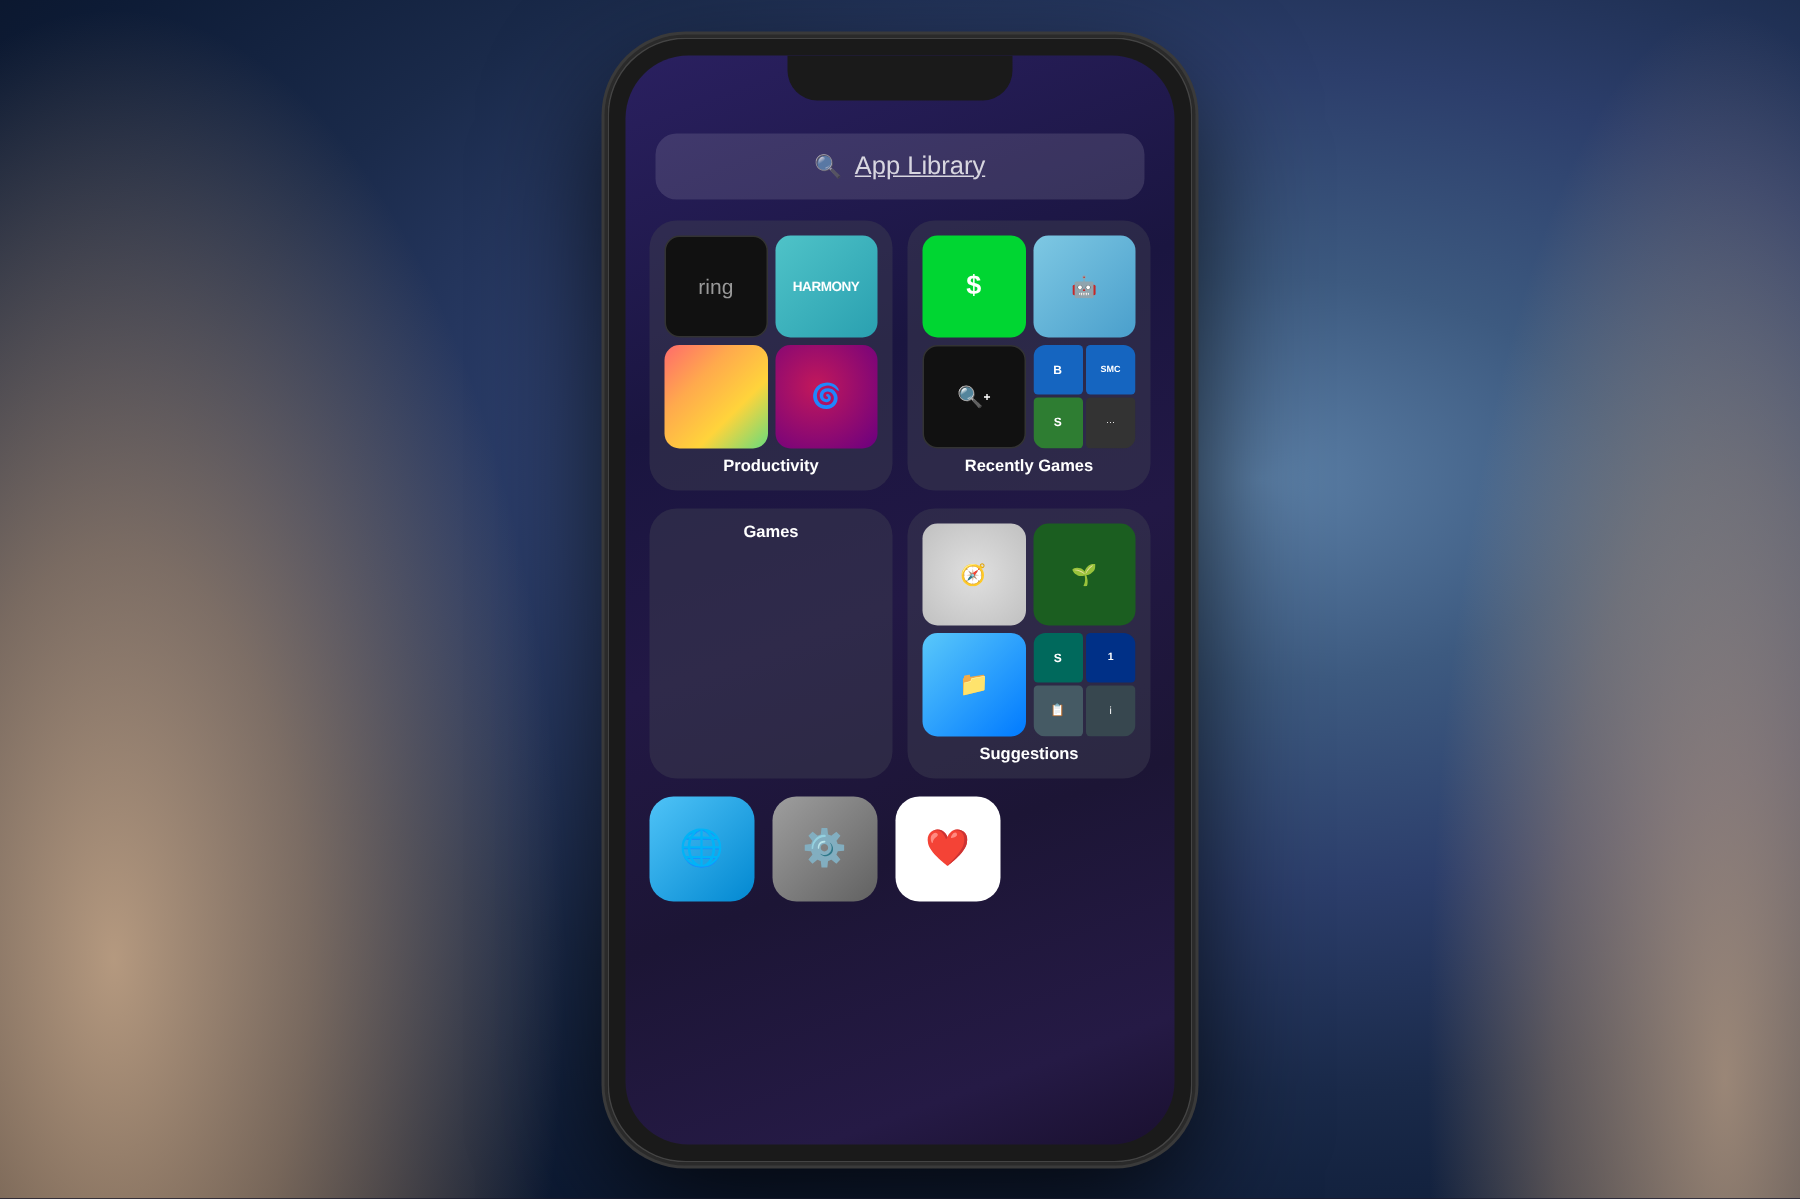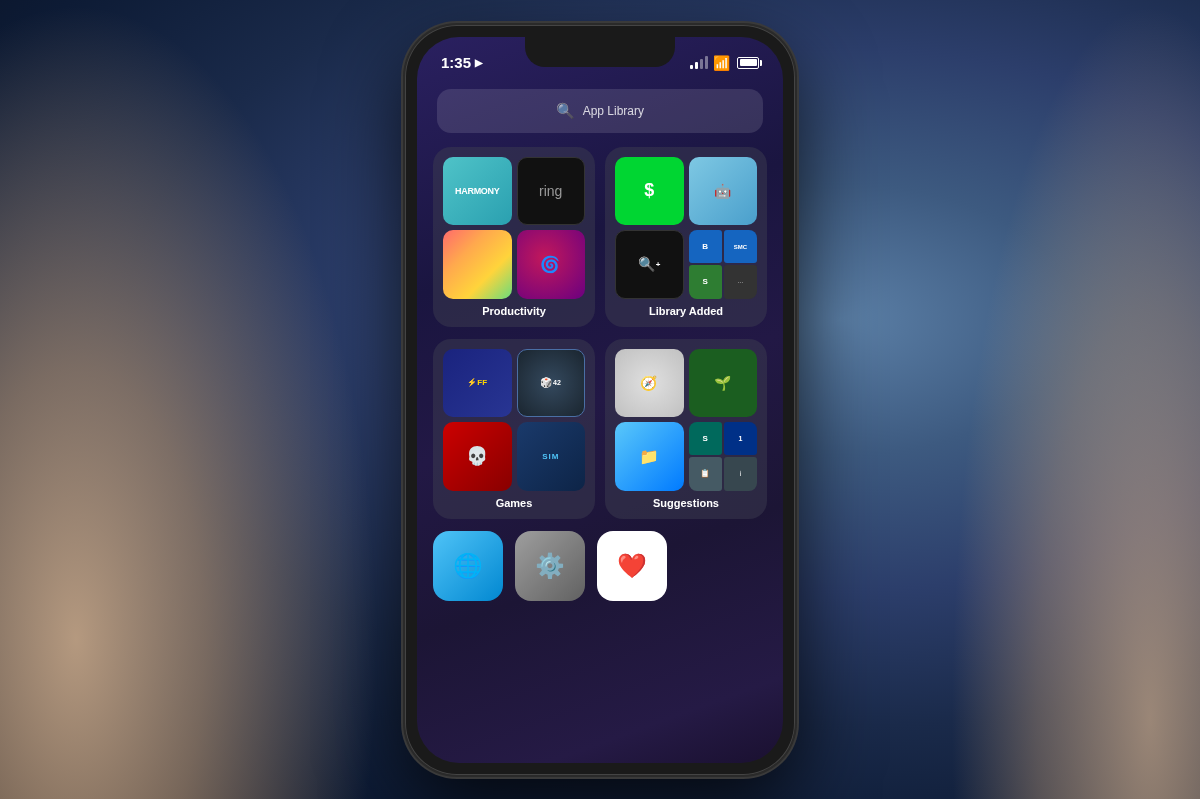--- a/index.html
+++ b/index.html
@@ -239,54 +239,36 @@
 
 <div class="bg"></div>
 <div class="hand-left"></div>
 <div class="hand-right"></div>
 
 <div class="phone-frame">
   <div class="phone-screen">
 
     <div class="notch"></div>
 
-    <div class="status-bar">
-      <div class="status-time">
-        <span>1:35</span>
-        <span style="font-size:10px;">▶</span>
-      </div>
-      <div class="status-icons">
-        <div class="signal-bars">
-          <div class="signal-bar" style="height:4px;"></div>
-          <div class="signal-bar" style="height:7px;"></div>
-          <div class="signal-bar" style="height:10px; opacity:0.4;"></div>
-          <div class="signal-bar" style="height:13px; opacity:0.4;"></div>
-        </div>
-        <span class="wifi-icon">📶</span>
-        <div class="battery-icon">
-          <div class="battery-fill"></div>
-        </div>
-      </div>
-    </div>
 
     <div class="search-bar">
       <span class="search-icon-text">🔍</span>
-      <span style="color:rgba(255,255,255,0.8); font-size:12px;">App Library</span>
+      <span style="color:rgba(255,255,255,0.8); font-size:17px;text-decoration:underline;">App Library</span>
     </div>
 
     <div class="app-grid">
 
       <div class="categories-row">
 
         <div class="cat-box">
           <div class="cat-apps-grid">
 
+            <div class="cat-icon" style="background: #111; color: #999; font-size:14px; font-weight:300; border: 1px solid #333;">ring</div>
+
             <div class="cat-icon" style="background: linear-gradient(135deg, #4fc3c8, #2aa0b0); font-size:9px; letter-spacing:-0.3px;">HARMONY</div>
-
-            <div class="cat-icon" style="background: #111; color: #999; font-size:14px; font-weight:300; border: 1px solid #333;">ring</div>
 
             <div class="cat-icon" style="background: linear-gradient(135deg, #ff6b6b 0%, #ffa94d 33%, #ffd43b 66%, #69db7c 100%);"></div>
 
             <div class="cat-icon" style="background: radial-gradient(circle at 40% 40%, #c2185b, #6a0080); color:white; font-size:16px;">🌀</div>
           </div>
           <div class="cat-label">Productivity</div>
         </div>
 
         <div class="cat-box">
           <div class="cat-apps-grid">
@@ -297,37 +279,27 @@
 
             <div class="cat-icon" style="background: #111; font-size:14px; color:white; border:1px solid #333;">🔍<sup style="font-size:8px">+</sup></div>
 
             <div class="cat-apps-grid" style="margin:0; gap:2px; border-radius:8px; overflow:hidden;">
               <div style="background:#1565c0; display:flex; align-items:center; justify-content:center; font-size:8px; font-weight:800; color:white; border-radius:3px;">B</div>
               <div style="background:#1565c0; display:flex; align-items:center; justify-content:center; font-size:6px; font-weight:800; color:white; border-radius:3px;">SMC</div>
               <div style="background:#2e7d32; display:flex; align-items:center; justify-content:center; font-size:8px; font-weight:800; color:white; border-radius:3px;">S</div>
               <div style="background:#333; display:flex; align-items:center; justify-content:center; font-size:6px; color:white; border-radius:3px;">···</div>
             </div>
           </div>
-          <div class="cat-label">Library Added</div>
+          <div class="cat-label">Recently Games</div>
         </div>
       </div>
 
       <div class="categories-row">
 
         <div class="cat-box">
-          <div class="cat-apps-grid">
-
-            <div class="cat-icon" style="background: linear-gradient(135deg, #1a237e, #283593); color:#ffd700; font-size:8px; font-weight:700;">⚡FF</div>
-
-            <div class="cat-icon" style="background: radial-gradient(circle, #34495e, #1a252f); color:white; font-size:10px; border:1px solid #4a6fa5;">🎲<span style="font-size:7px; display:block; text-align:center;">42</span></div>
-
-            <div class="cat-icon" style="background: linear-gradient(135deg, #cc0000, #880000); font-size:18px;">💀</div>
-
-            <div class="cat-icon" style="background: linear-gradient(135deg, #1a3a6b, #0d2447); color:#4fc3f7; font-size:8px; font-weight:800; letter-spacing:1px;">SIM</div>
-          </div>
           <div class="cat-label">Games</div>
         </div>
 
         <div class="cat-box">
           <div class="cat-apps-grid">
 
             <div class="cat-icon" style="background: radial-gradient(circle, #e0e0e0, #c0c0c0); color:#333; font-size:14px;">🧭</div>
 
             <div class="cat-icon" style="background: #1b5e20; color:#a5d6a7; font-size:14px;">🌱</div>
 

